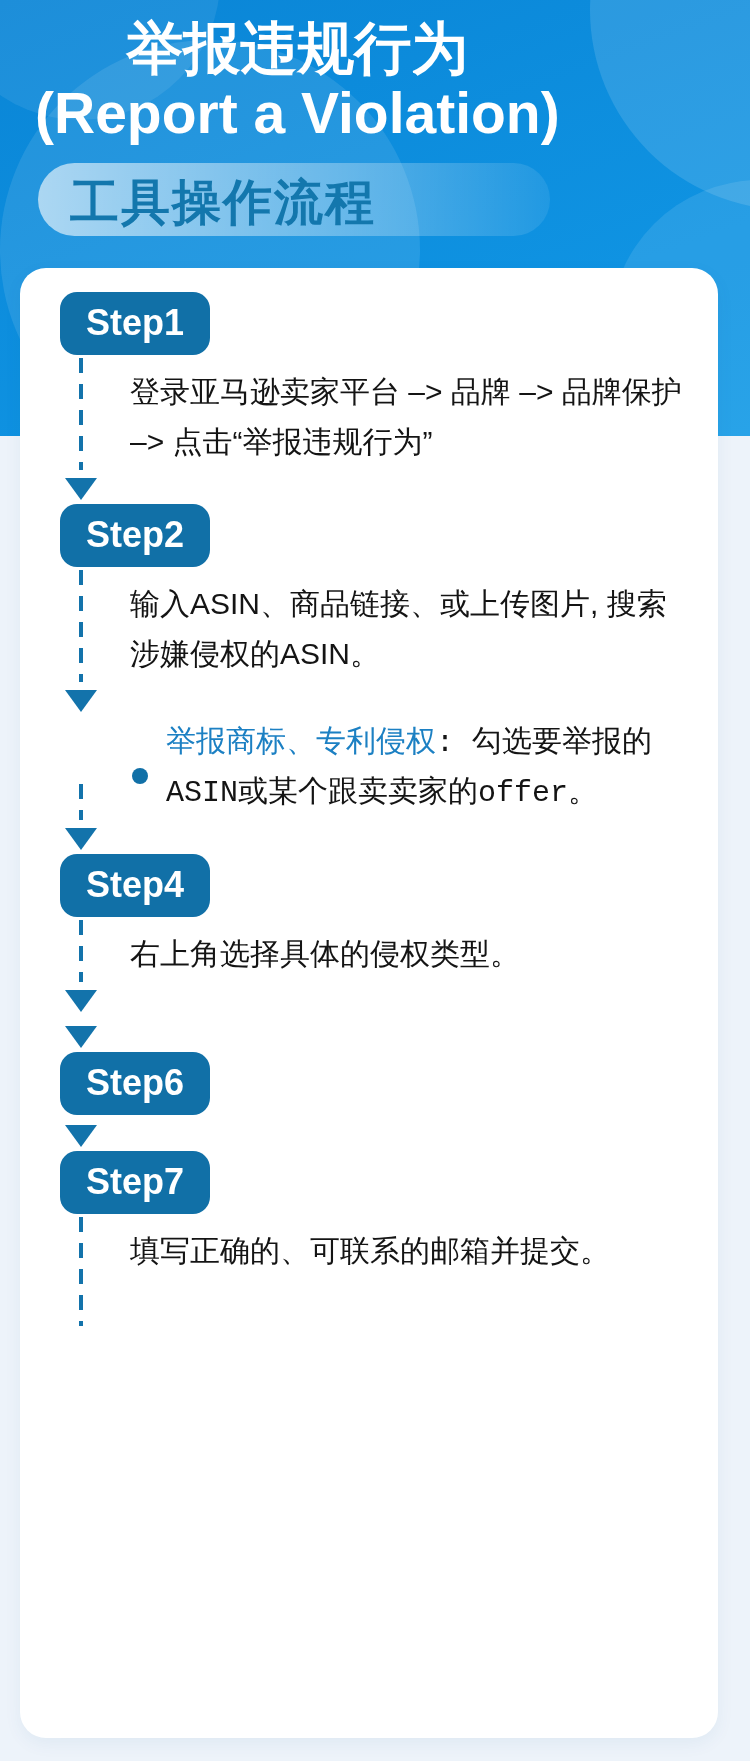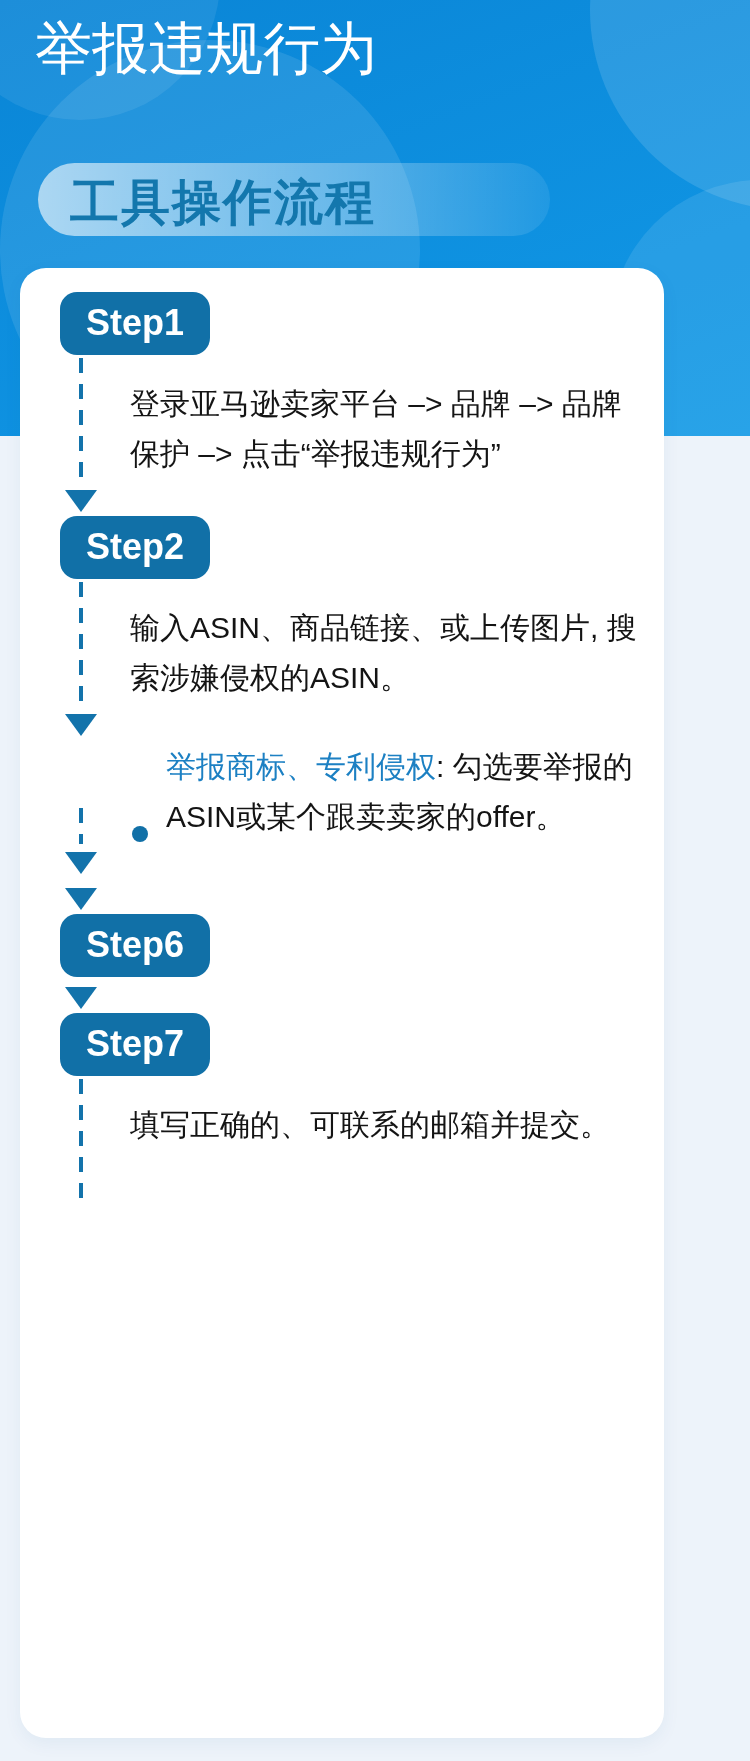--- a/index.html
+++ b/index.html
@@ -15,36 +15,36 @@
     background:linear-gradient(160deg,#0a85d6 0%,#0f93e2 70%,#1099e6 100%);
     overflow:hidden;
   }
   .circle{position:absolute;border-radius:50%;}
   .c1{width:420px;height:420px;left:0px;top:40px;background:rgba(255,255,255,0.10);}
   .c2{width:400px;height:400px;left:590px;top:-190px;background:rgba(255,255,255,0.13);}
   .c3{width:300px;height:300px;left:610px;top:180px;background:rgba(255,255,255,0.10);}
   .c4{width:280px;height:280px;left:-60px;top:-160px;background:rgba(255,255,255,0.08);}
   .title{
     position:absolute;left:35px;top:16px;margin:0;
-    color:#ffffff;font-size:57px;font-weight:400;line-height:1.14;
+    color:#ffffff;font-size:57px;font-weight:700;line-height:1.14;
     letter-spacing:0px;
     text-align:center;
   }
   .subtitle-pill{
     position:absolute;left:38px;top:163px;width:512px;height:73px;
     border-radius:38px;
     background:linear-gradient(90deg,rgba(255,255,255,0.62) 0%,rgba(255,255,255,0.30) 60%,rgba(255,255,255,0.08) 100%);
     display:flex;align-items:flex-end;
   }
   .subtitle-pill span{
     margin-left:32px;color:#1377ad;font-size:49px;font-weight:800;letter-spacing:2px;
   }
   
   .card{
-    position:absolute;left:20px;top:268px;width:644px;height:1470px;
+    position:absolute;left:20px;top:268px;width:698px;height:1470px;
     background:#ffffff;border-radius:26px;
     box-shadow:0 6px 18px rgba(13,80,130,0.06);
     padding-top:24px;box-sizing:border-box;overflow:hidden;
   }
   
   .step{position:relative;padding-bottom:36px;}
   .step.last{padding-bottom:60px;}
   .badge{
     display:inline-block;margin-left:40px;
     background:#1170a7;color:#ffffff;
@@ -57,38 +57,39 @@
     background:repeating-linear-gradient(180deg,#1373ab 0 15px,transparent 15px 26px);
     z-index:1;
   }
   .step.last .connector{bottom:10px;}
   .arrow-down{
     position:absolute;left:45px;bottom:4px;width:0;height:0;
     border-left:16px solid transparent;border-right:16px solid transparent;
     border-top:22px solid #1373ab;
   }
   .body{
-    margin:24px 22px 0 110px;
+    margin:12px 22px 0 110px;
     font-size:30px;line-height:1.68;color:#141414;
   }
   .bullets{margin-top:2px;}
-  .bullet{display:flex;align-items:flex-end;}
+  .bullet{display:flex;align-items:center;font-family:Liberation Mono, monospace;}
   .dot{flex:none;width:16px;height:16px;border-radius:50%;background:#1170a7;margin:17px 18px 0 2px;}
   .blue-label{color:#1c80c3;}
 </style>
 </head>
 <body>
 
 <div class="header">
   <div class="circle c4"></div>
   <div class="circle c1"></div>
   <div class="circle c2"></div>
   <div class="circle c3"></div>
   <h1 class="title">
     <span>举报违规行为</span><br>
+    <span>(Report a Violation)</span>
   </h1>
   <div class="subtitle-pill">
     <span>工具操作流程</span>
   </div>
 </div>
 
 <div class="card">
 
   <div class="step">
     <div class="connector"></div>
@@ -108,20 +109,26 @@
     <div class="connector"></div>
     <div class="body bullets">
       <div class="bullet">
         <span class="dot"></span>
         <span><span class="blue-label">举报商标、专利侵权</span><span>: 勾选要举报的ASIN或某个跟卖卖家的offer。</span></span>
       </div>
     </div>
     <div class="arrow-down"></div>
   </div>
 
+  <div class="step">
+    <div class="connector"></div>
+    <div class="badge">Step4</div>
+    <div class="body">右上角选择具体的侵权类型。</div>
+    <div class="arrow-down"></div>
+  </div>
 
   <div class="step">
     <div class="connector"></div>
     <div class="arrow-down"></div>
   </div>
 
   <div class="step">
     <div class="connector"></div>
     <div class="badge">Step6</div>
     <div class="arrow-down"></div>

